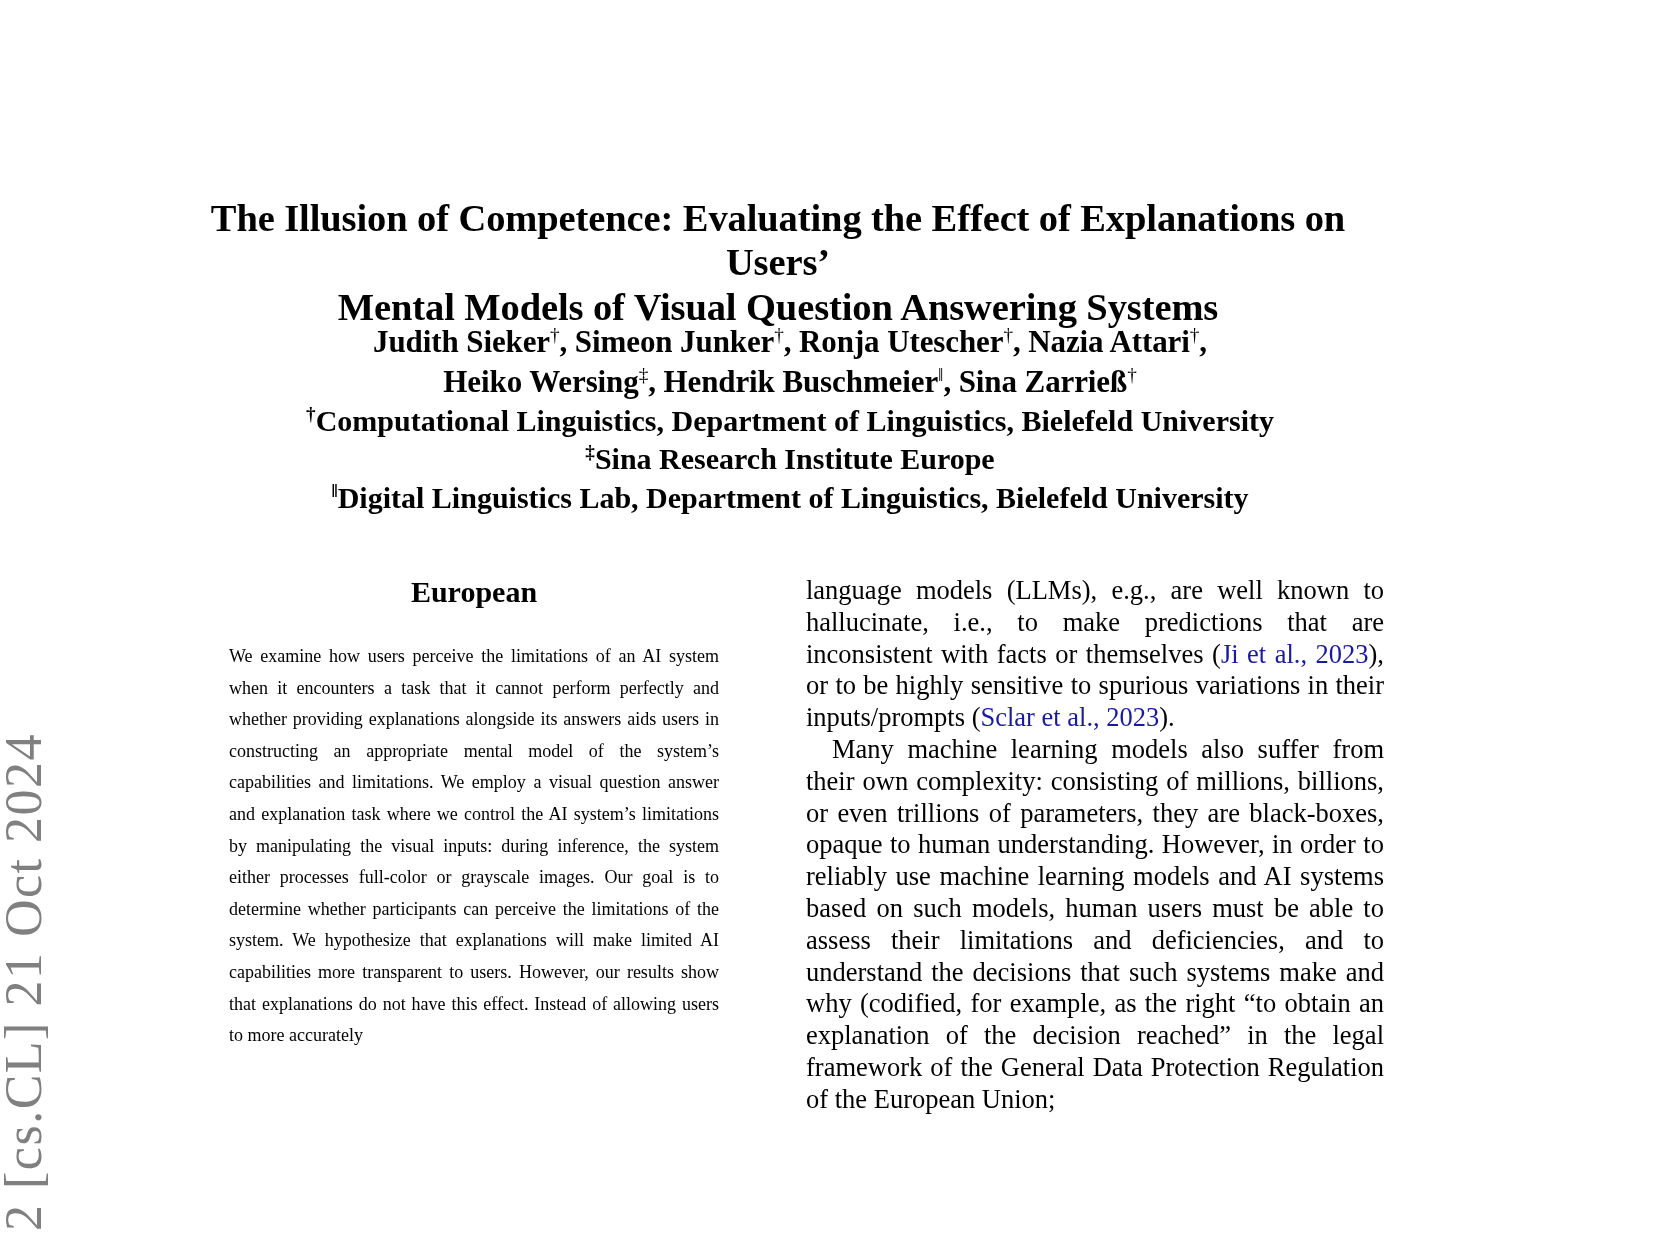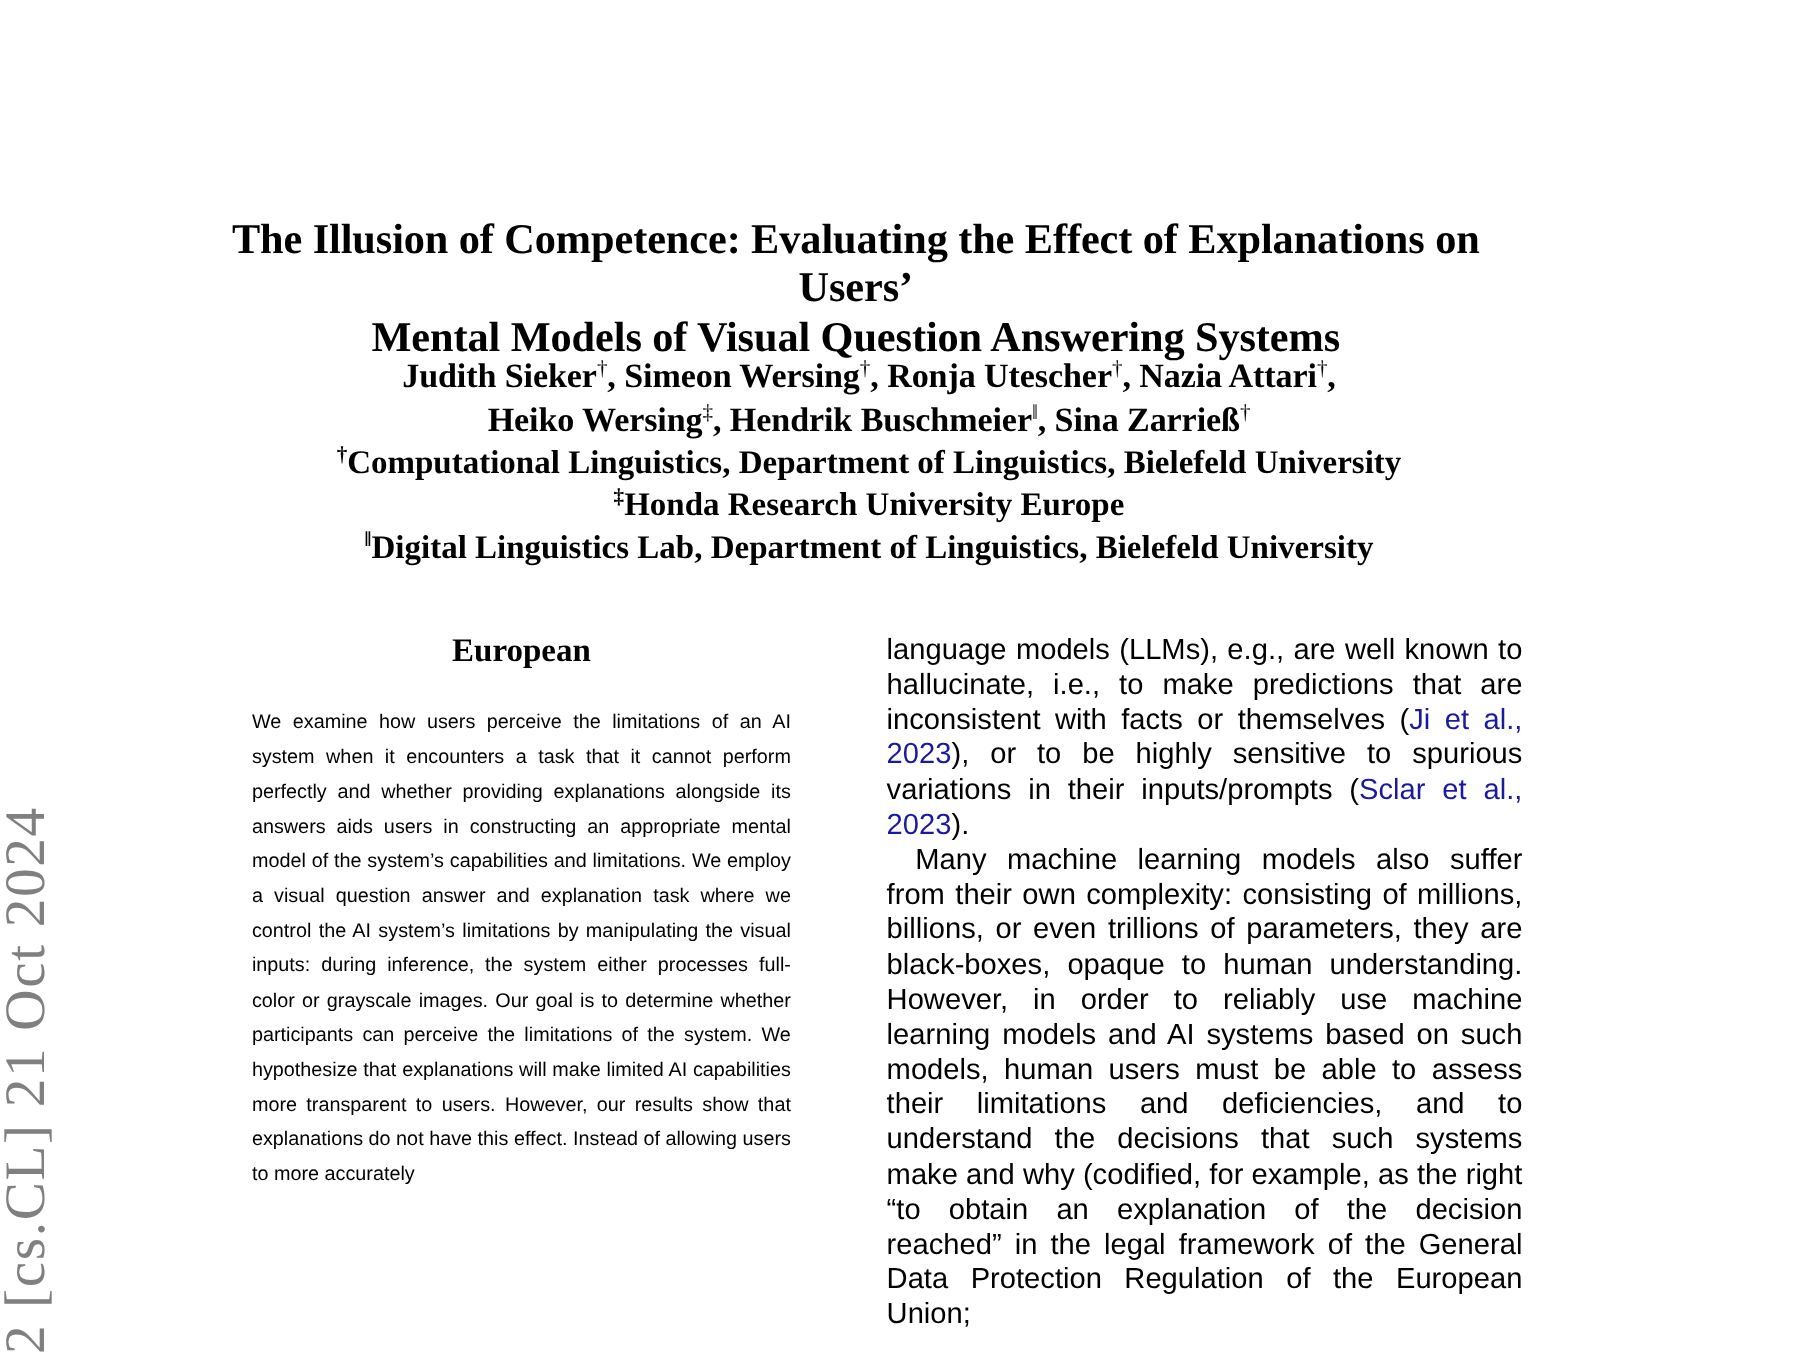--- a/index.html
+++ b/index.html
@@ -119,21 +119,21 @@
   .section-head {
     font-family: "Liberation Serif", "DejaVu Serif", serif;
     font-weight: bold;
     font-size: 30px;
     text-align: center;
     margin: 0 0 32px 0;
   }
 
   .abstract-body p,
   .body-col p {
-    font-family: Liberation Sans, sans-serif;
+    font-family: Liberation Serif, serif;
     font-size: 26.5px;
     line-height: 31.8px;
     text-align: justify;
     text-justify: inter-word;
     margin: 0;
     hyphens: none;
   }
   .abstract-body p { font-size: 18px; line-height: 31.6px; }
 
   .body-col p.indent { text-indent: 26px; }
@@ -151,27 +151,27 @@
   <div id="arxiv-stamp">
     <div id="arxiv-stamp-inner">2 [cs.CL]  21 Oct 2024</div>
   </div>
 
   <div id="title-block">
     <div class="paper-title">The Illusion of Competence: Evaluating the Effect of Explanations on Users’</div>
     <div class="paper-title">Mental Models of Visual Question Answering Systems</div>
   </div>
 
   <div id="authors-block">
-    <div class="author-line" id="author-line-1"><span>Judith Sieker</span><sup>†</sup><span>, </span><span>Simeon Wersing</span><sup>†</sup><span>, </span><span>Ronja Utescher</span><sup>†</sup><span>, </span><span>Nazia Attari</span><sup>†</sup><span>,</span></div>
+    <div class="author-line" id="author-line-1"><span>Judith Sieker</span><sup>†</sup><span>, </span><span>Simeon Junker</span><sup>†</sup><span>, </span><span>Ronja Utescher</span><sup>†</sup><span>, </span><span>Nazia Attari</span><sup>†</sup><span>,</span></div>
     <div class="author-line" id="author-line-2"><span>Heiko Wersing</span><sup>‡</sup><span>, </span><span>Hendrik Buschmeier</span><sup>‖</sup><span>, </span><span>Sina Zarrieß</span><sup>†</sup></div>
   </div>
 
   <div id="affil-block">
     <div class="affil-line" id="affil-0"><sup>†</sup><span>Computational Linguistics, Department of Linguistics, Bielefeld University</span></div>
-    <div class="affil-line" id="affil-1"><sup>‡</sup><span>Honda Research University Europe</span></div>
+    <div class="affil-line" id="affil-1"><sup>‡</sup><span>Sina Research Institute Europe</span></div>
     <div class="affil-line" id="affil-2"><sup>‖</sup><span>Digital Linguistics Lab, Department of Linguistics, Bielefeld University</span></div>
   </div>
 
   <div id="col-left">
     <div class="section-head">European</div>
     <div class="abstract-body">
       <p>We examine how users perceive the limitations of an AI system when it encounters a task that it cannot perform perfectly and whether providing explanations alongside its answers aids users in constructing an appropriate mental model of the system’s capabilities and limitations. We employ a visual question answer and explanation task where we control the AI system’s limitations by manipulating the visual inputs: during inference, the system either processes full-color or grayscale images. Our goal is to determine whether participants can perceive the limitations of the system. We hypothesize that explanations will make limited AI capabilities more transparent to users. However, our results show that explanations do not have this effect. Instead of allowing users to more accurately</p>
     </div>
   </div>
 

